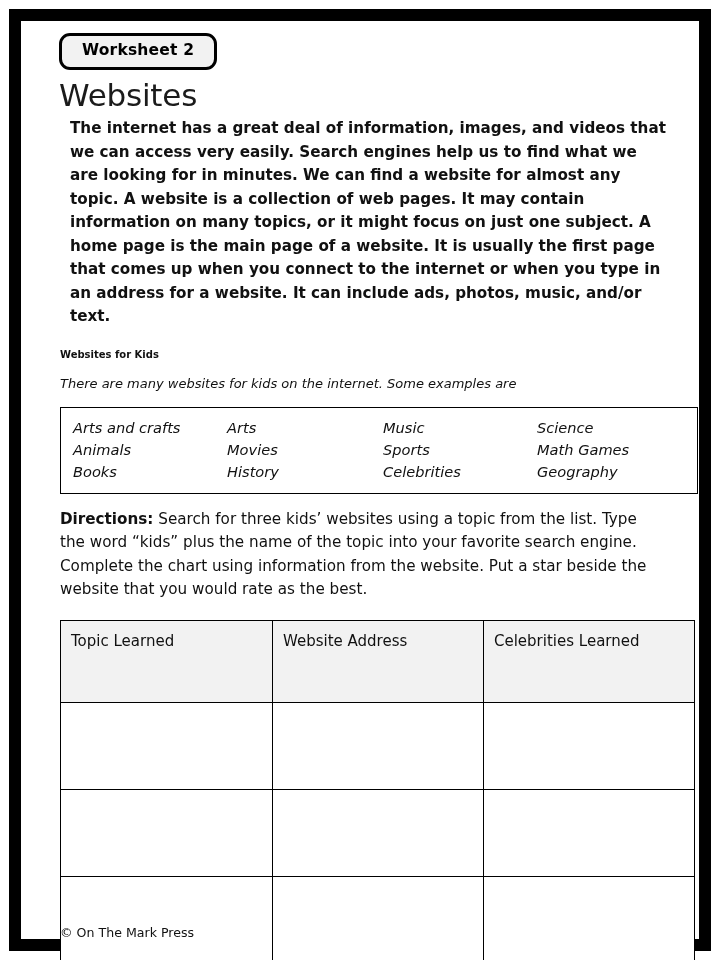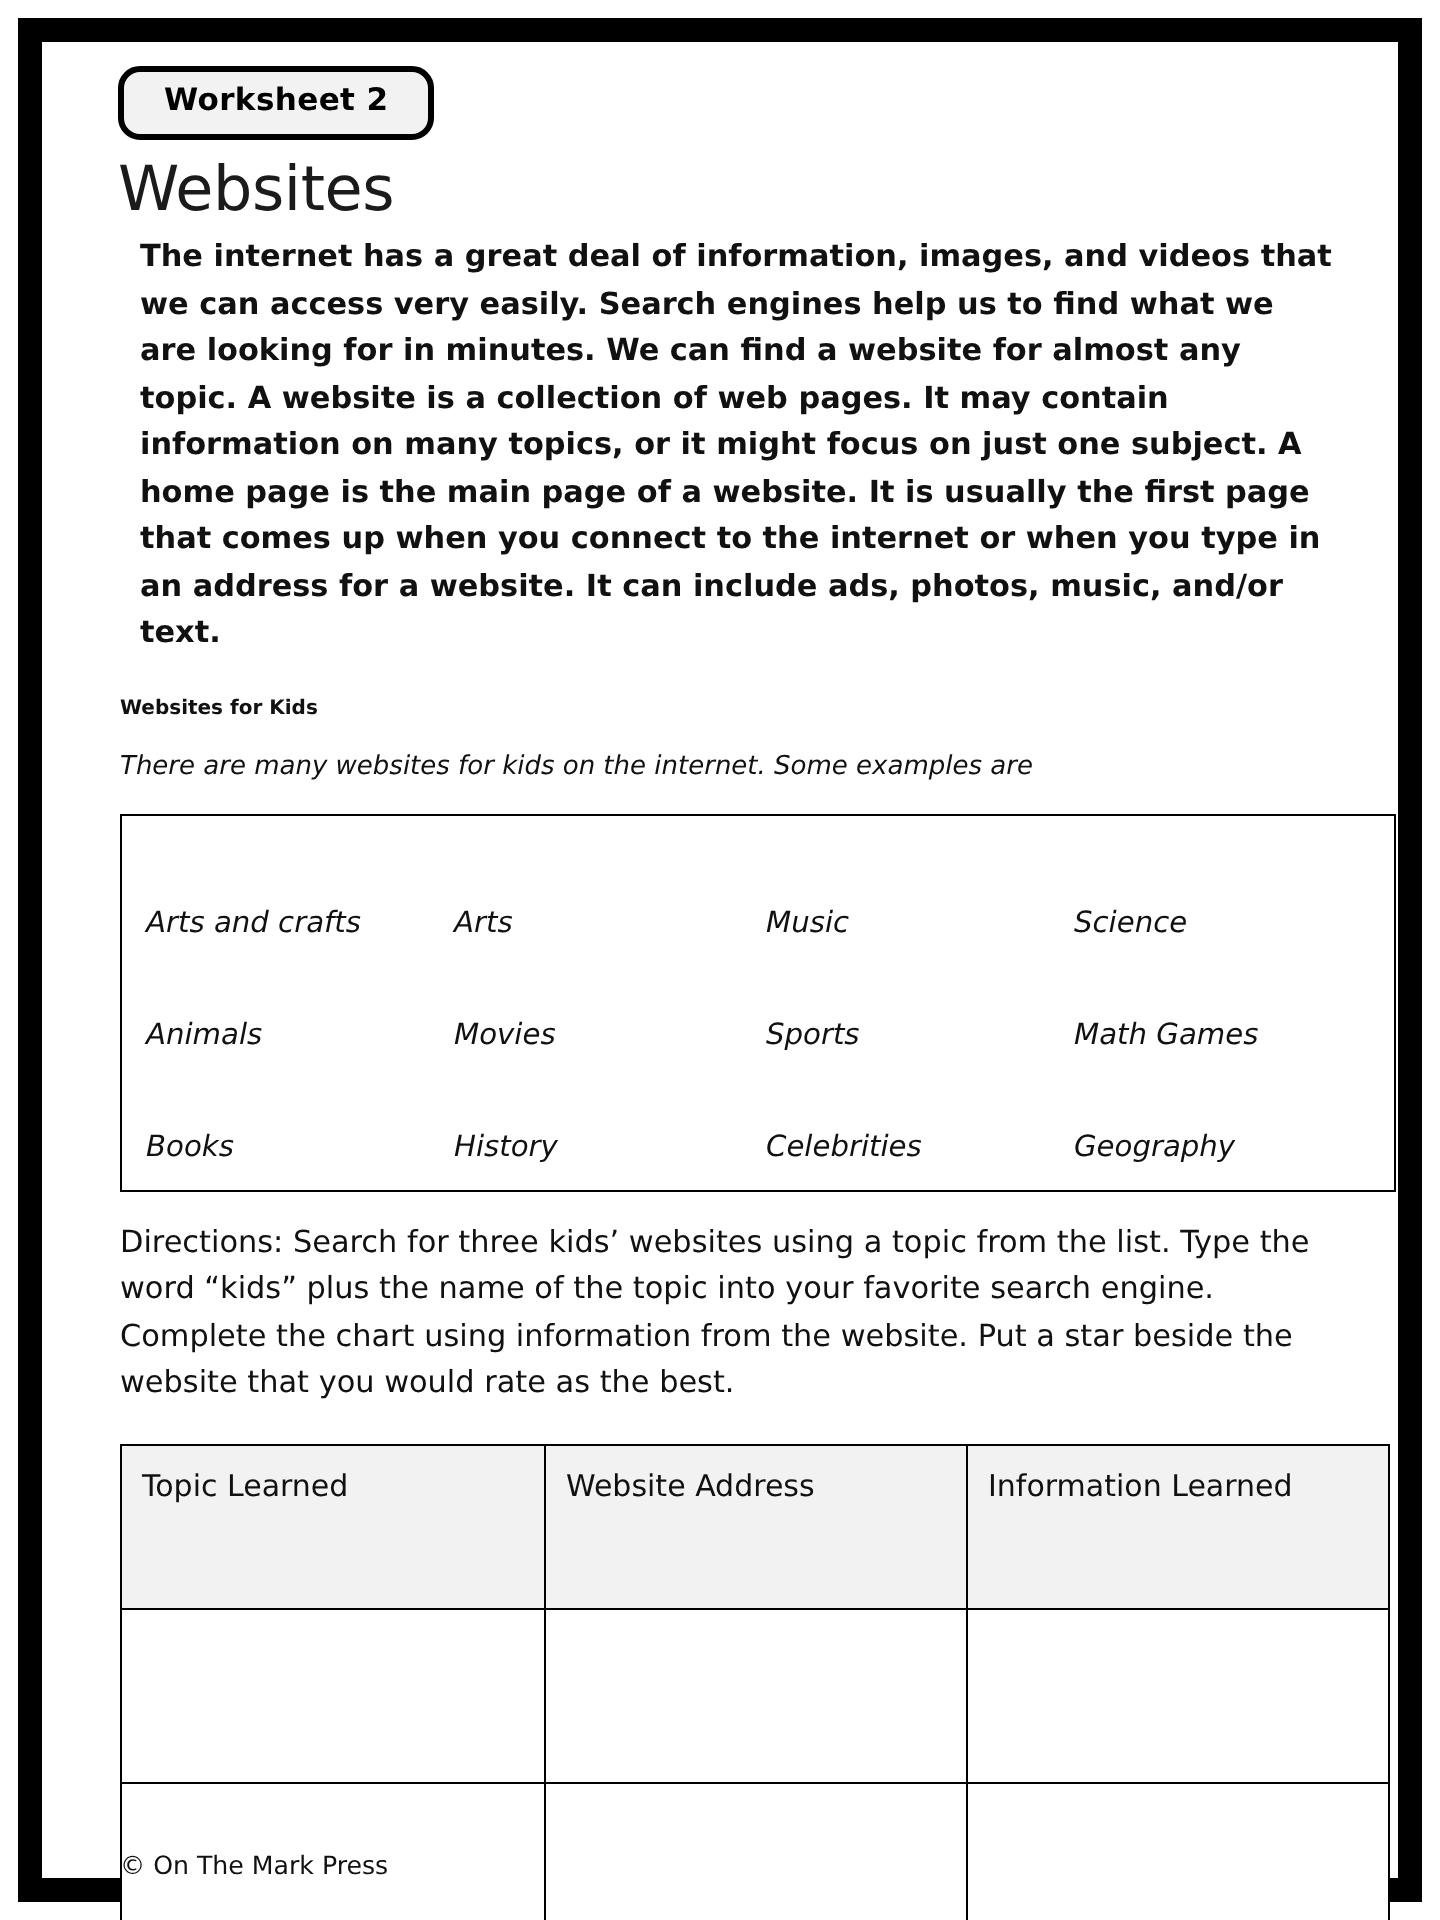--- a/index.html
+++ b/index.html
@@ -110,32 +110,31 @@
     display: grid;
     grid-template-columns: 154px 156px 154px 174px;
     padding-left: 12px;
   }
   .ex-cell {
     font-size: 14.6px;
     font-style: italic;
     line-height: 22.4px;
     color: #111111;
     white-space: nowrap;
-    margin-top: 34px;
   }
 
   
   .directions {
     margin: 14px 0 0 6px;
     width: 600px;
     font-size: 15.2px;
     line-height: 23.5px;
     color: #111111;
   }
-  .directions b { font-weight: normal; }
+  .directions b { font-weight: bold; }
 
   
   .chart-table {
     margin: 18px 0 0 6px;
     width: 634px;
     border-collapse: collapse;
     table-layout: fixed;
   }
   .chart-table th,
   .chart-table td {
@@ -215,21 +214,21 @@
       <table class="chart-table">
         <colgroup>
           <col class="col-a">
             <col class="col-b">
             <col class="col-c">
         </colgroup>
         <thead>
           <tr>
             <th>Topic Learned</th>
             <th>Website Address</th>
-            <th>Information Learned</th>
+            <th>Celebrities Learned</th>
           </tr>
         </thead>
         <tbody>
           <tr>
             <td></td>
             <td></td>
             <td></td>
           </tr>
           <tr>
             <td></td>

